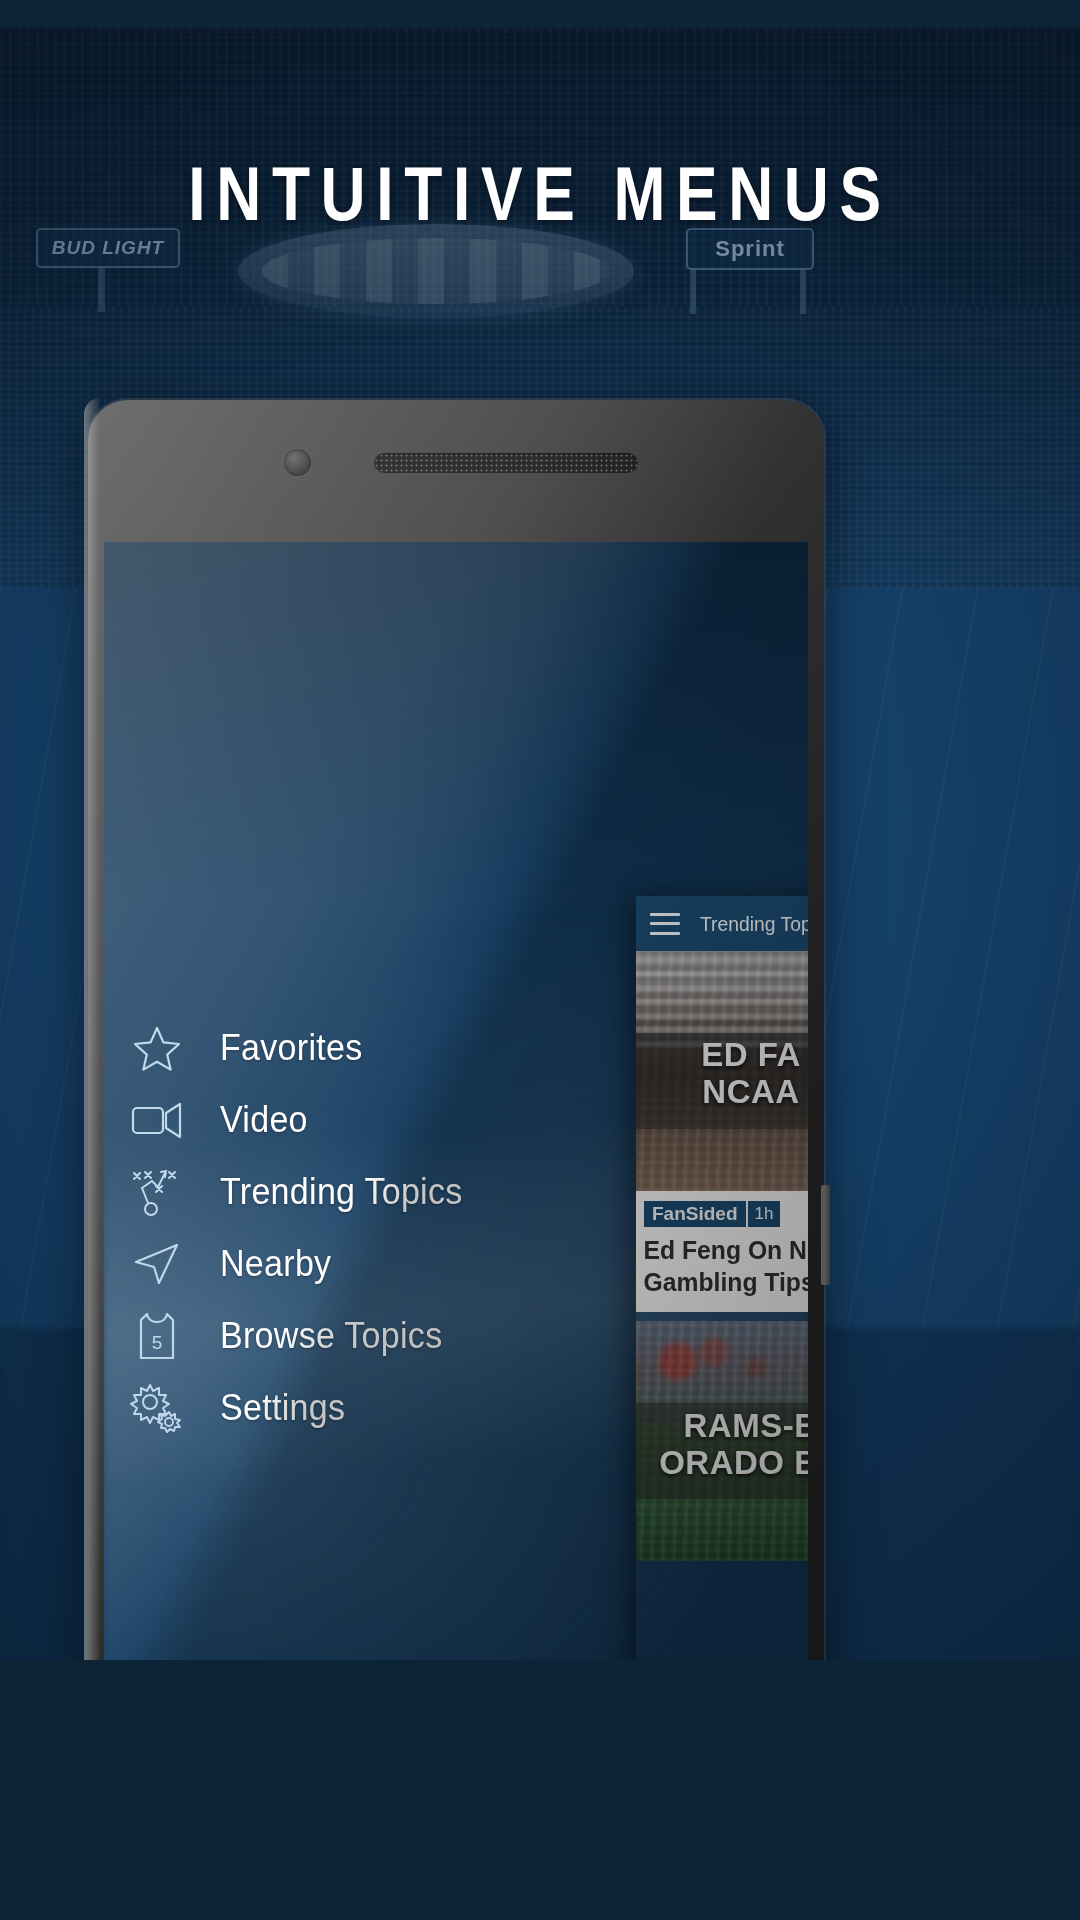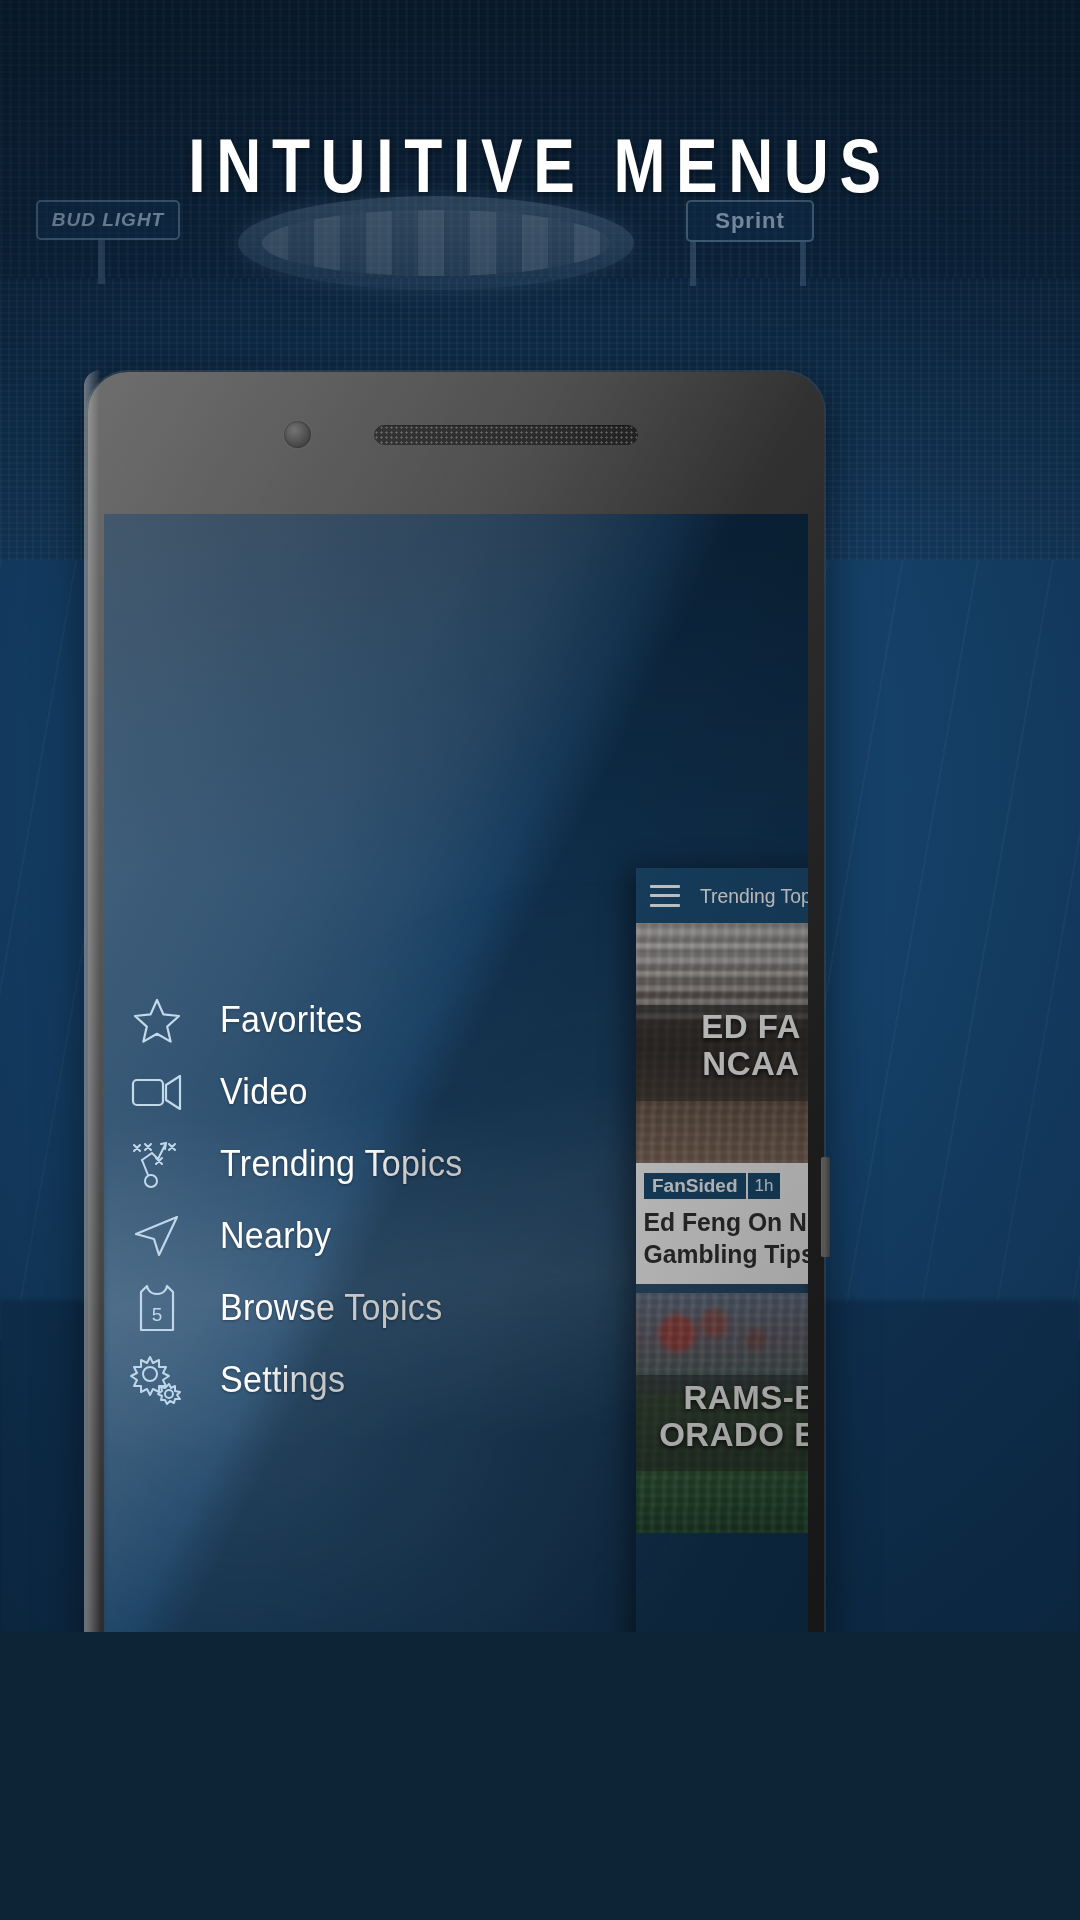--- a/index.html
+++ b/index.html
@@ -1,20 +1,20 @@
 <!DOCTYPE html>
 <html><head>
 <meta charset="utf-8">
 <style>
   * { margin:0; padding:0; box-sizing:border-box; }
   html,body { width:1080px; height:1920px; overflow:hidden; background:#0d2336;
     font-family:"Liberation Sans", sans-serif; }
 
   
-  .stage { position:absolute; inset:0; width:1080px; height:1632px; overflow:hidden; }
+  .stage { position:absolute; inset:0; width:1080px; height:1632px; overflow:hidden;margin-top:28px; }
 
   .bg-base { position:absolute; inset:0;
     background:
       linear-gradient(180deg,
         #0d2338 0%, #0e2a42 12%, #123css 12%, #11304c 22%,
         #16436a 40%, #1b5180 50%, #17476f 62%, #123a5c 74%,
         #0f3css 80%, #0e2f4a 88%, #0c2840 100%);
     background-color:#123a5c;
   }
   .bg-grad { position:absolute; inset:0;

